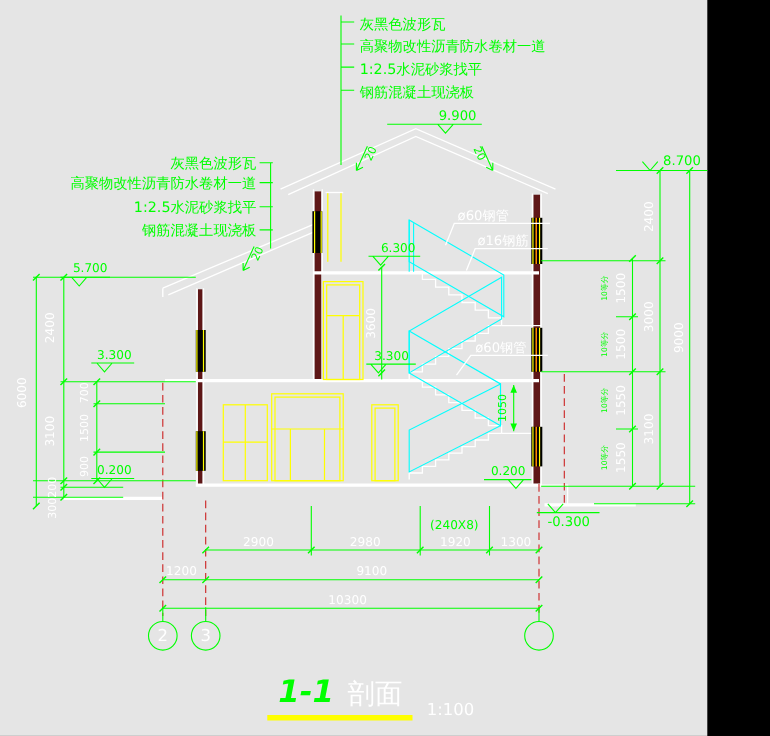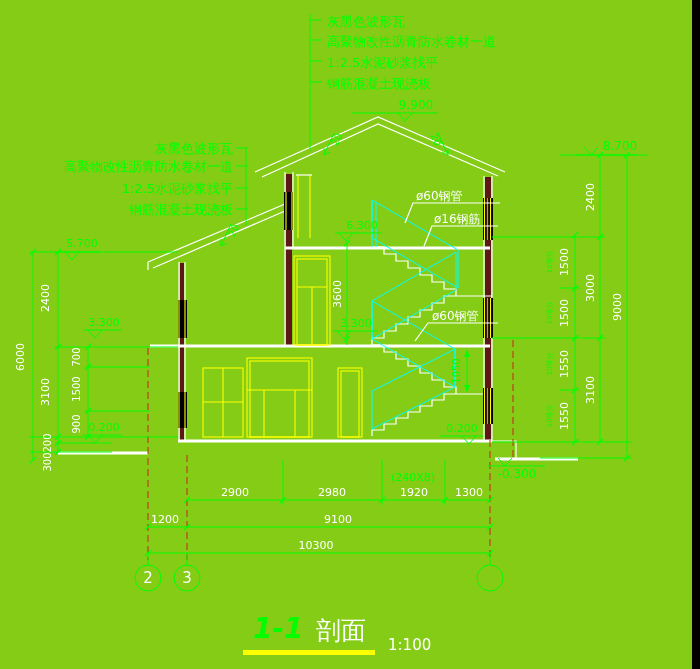--- a/index.html
+++ b/index.html
@@ -1,16 +1,16 @@
 <!DOCTYPE html>
 <html><head>
 <meta charset="utf-8">
 <style>
   html,body{margin:0;padding:0;background:#000;}
-  .stage{position:relative;width:692px;height:669px;background:#84cc16;overflow:hidden;}
+  .stage{position:relative;width:643px;height:669px;background:#e5e5e5;overflow:hidden;}
   svg text{font-family:"DejaVu Sans",sans-serif;}
   .tG{fill:#00ff00;}
   .tW{fill:#ffffff;}
   .f7{font-size:7px;}
   .f10{font-size:10px;}
   .f11{font-size:11px;}
   .f12{font-size:12px;}
   .f13{font-size:13px;}
   .f15{font-size:15px;}
   .title-num{font-size:28px;font-weight:bold;font-style:italic;}

